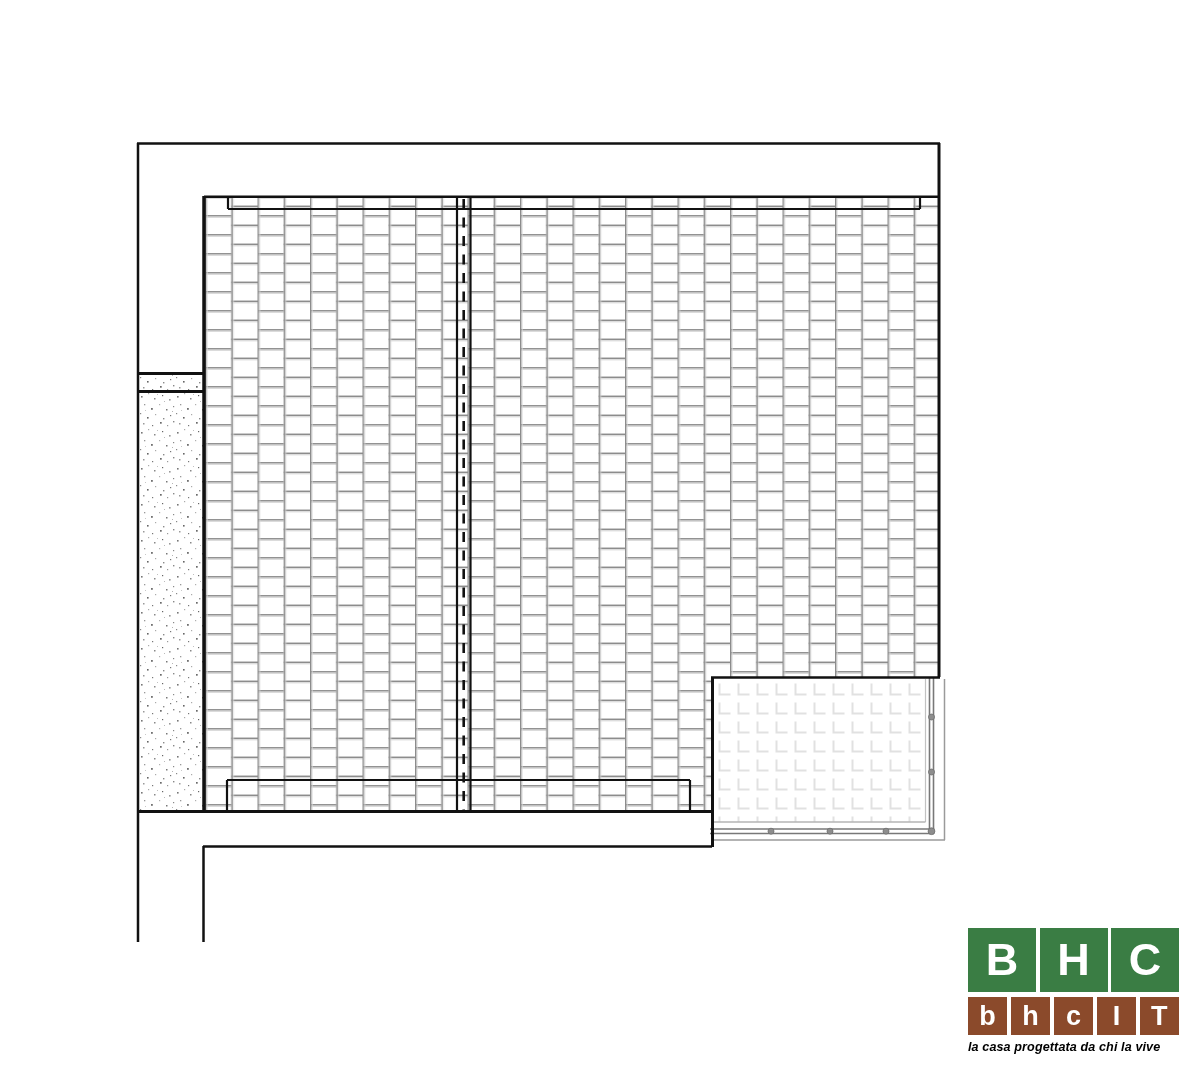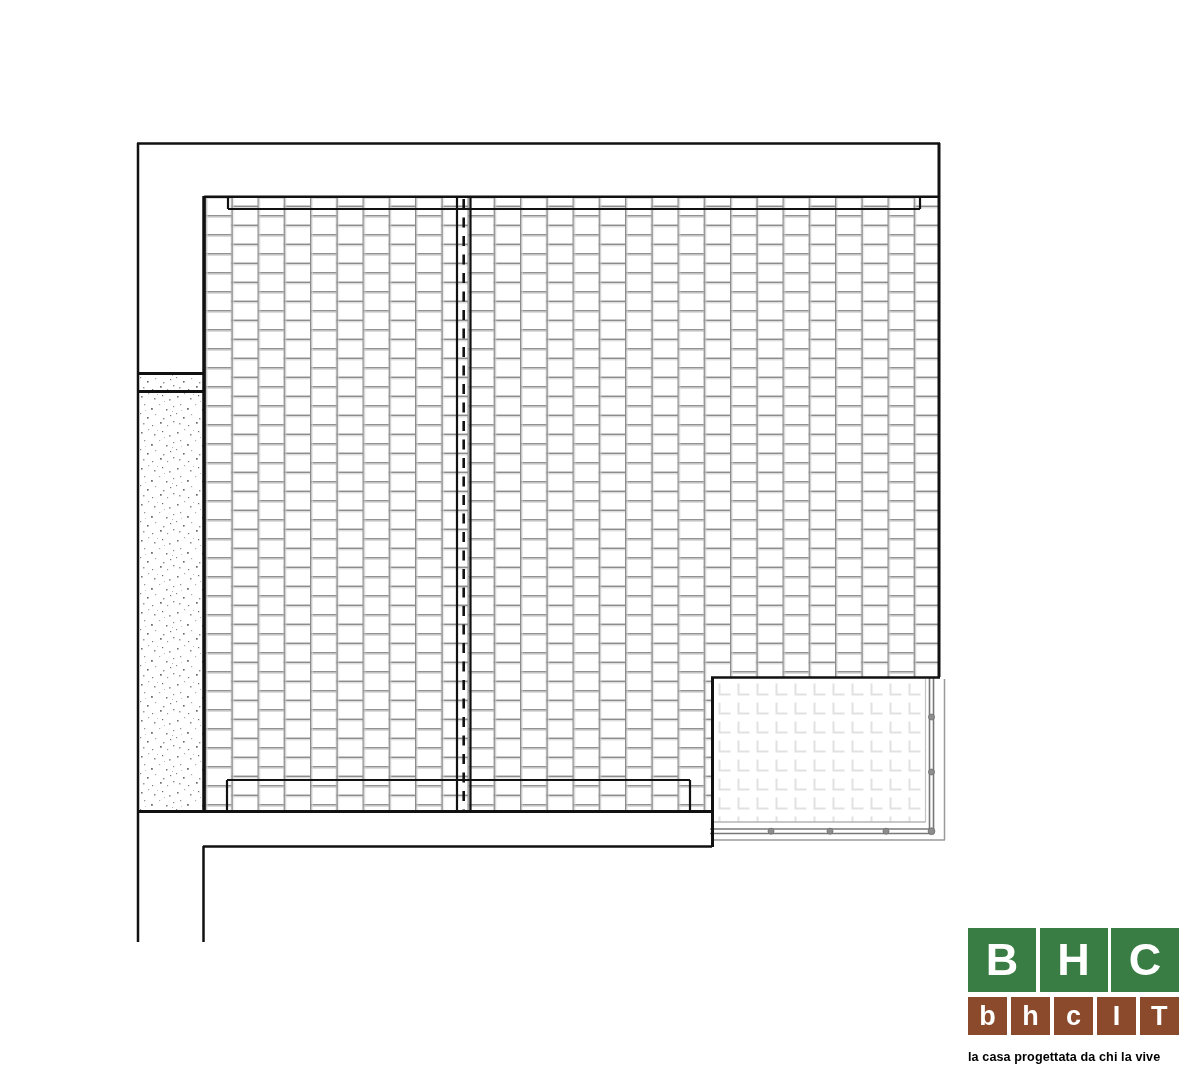--- a/index.html
+++ b/index.html
@@ -9,21 +9,21 @@
 
   
   .logo{position:absolute;left:968px;top:928px;width:211px}
   .logo-row{display:flex}
   .green-row{column-gap:3.5px;margin-bottom:5px}
   .brown-row{column-gap:3.75px}
   .tile{display:flex;align-items:center;justify-content:center;color:#fff;font-weight:bold;
         font-family:"Liberation Sans",sans-serif}
   .tile.green{width:68px;height:64px;background:var(--logo-green,#3A7D44);font-size:45px}
   .tile.brown{width:39.2px;height:38px;background:var(--logo-brown,#8B4A2B);font-size:27px}
-  .tagline{margin-top:15px;font-size:12.6px;font-weight:bold;
+  .tagline{margin-top:5px;font-size:12.6px;font-weight:bold;font-style:italic;
            letter-spacing:0.1px;color:#000;white-space:nowrap}
 </style>
 </head>
 <body>
 
 <div class="canvas">
 
   <svg class="plan" width="1191" height="1080" viewBox="0 0 1191 1080">
     <defs>
 

